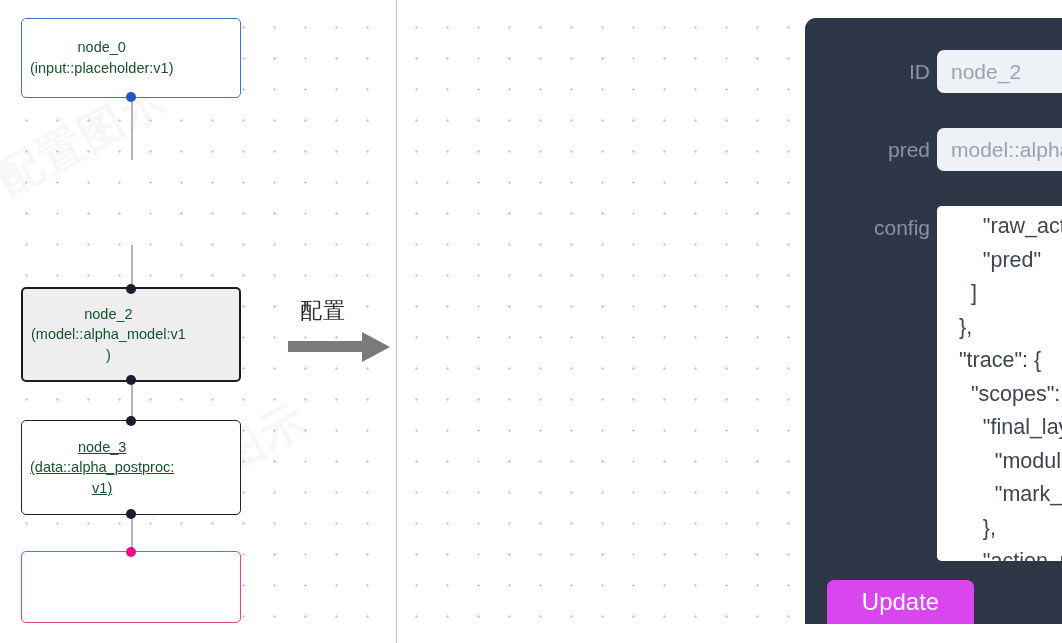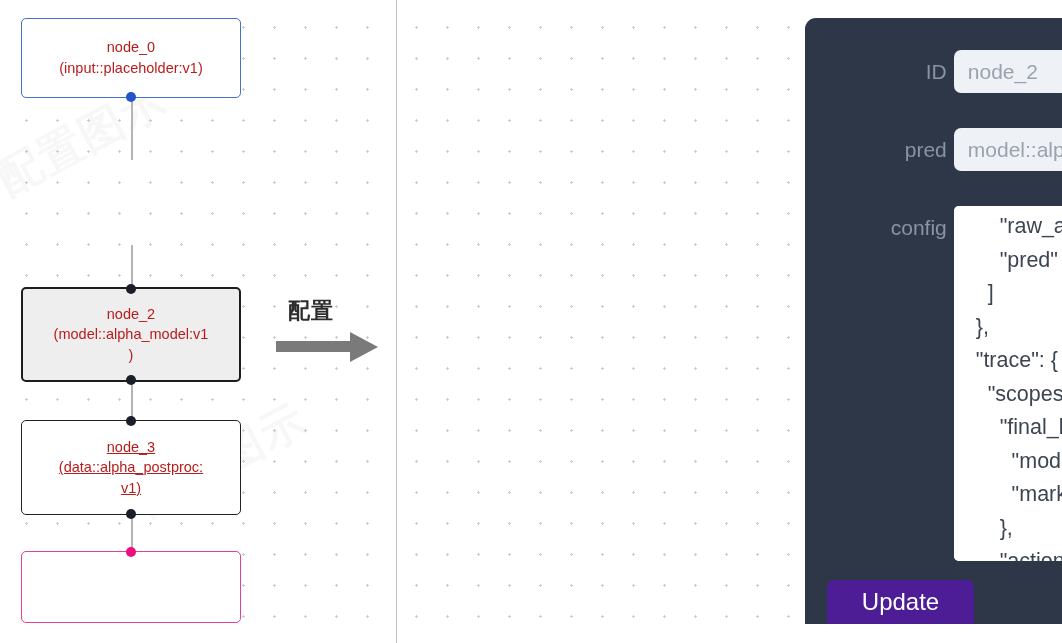--- a/index.html
+++ b/index.html
@@ -69,25 +69,24 @@
 
   
   .node {
     position: absolute;
     box-sizing: border-box;
     background: #ffffff;
     border: 1.6px solid #222222;
     border-radius: 5px;
     display: flex;
     align-items: center;
-    justify-content: center;
     text-align: center;
     font-size: 14.5px;
     line-height: 1.42;
-    color: #b91c1c;
+    color: #14532d;
     padding: 4px 8px;
     box-shadow: 0 0 0 0 rgba(0,0,0,0);
   }
   .node .node-text { display: block; white-space: pre-line; }
   .node.blue { border-color: #4571c9; }
   .node.pink { border-color: #e63f96; }
   .node.selected {
     background: #eeeeee;
     border-color: #1d1d1d;
     border-width: 2px;
@@ -112,25 +111,24 @@
     position: absolute;
     width: 2px;
     background: #b4b4b4;
     left: 131px;
     z-index: 1;
   }
 
   
   .arrow-group {
     position: absolute;
-    left: 276px;
+    left: 288px;
     top: 296px;
     width: 108px;
     height: 70px;
-    font-weight: bold;
   }
   .arrow-label {
     position: absolute;
     left: 12px;
     top: 0px;
     font-size: 22px;
     color: #2c2c2c;
     font-family: "DejaVu Sans", sans-serif;
     letter-spacing: 1px;
   }
@@ -151,21 +149,20 @@
     position: absolute;
     display: flex;
     align-items: flex-start;
   }
   .field-label {
     color: #8a93a3;
     font-size: 21px;
     text-align: right;
     line-height: 1;
     user-select: none;
-    margin-left: 17px;
   }
   .text-input {
     box-sizing: border-box;
     background: #eef1f6;
     border: none;
     border-radius: 7px;
     color: #9aa2af;
     font-family: "Liberation Sans", sans-serif;
     font-size: 21px;
     padding: 0 14px;
@@ -213,21 +210,21 @@
     line-height: 33.5px;
     white-space: pre;
   }
 
   .update-button {
     position: absolute;
     left: 22px;
     top: 562px;
     width: 147px;
     height: 50px;
-    background: #4c1d95;
+    background: #d946ef;
     color: #ffffff;
     border: none;
     border-radius: 7px;
     font-family: "Liberation Sans", sans-serif;
     font-size: 24px;
     cursor: pointer;
     padding: 0 0 6px 0;
     text-align: center;
   }
 </style>

